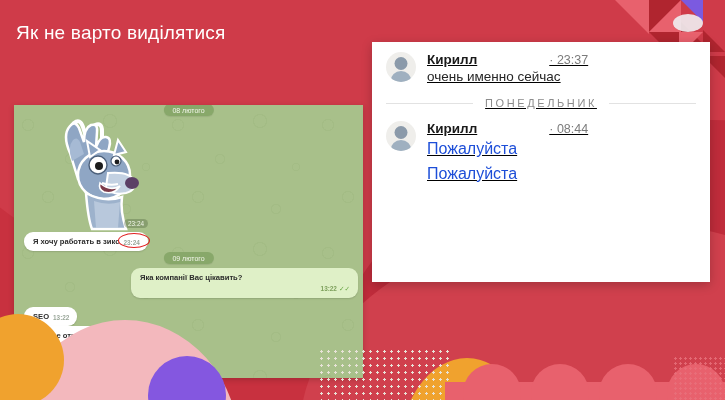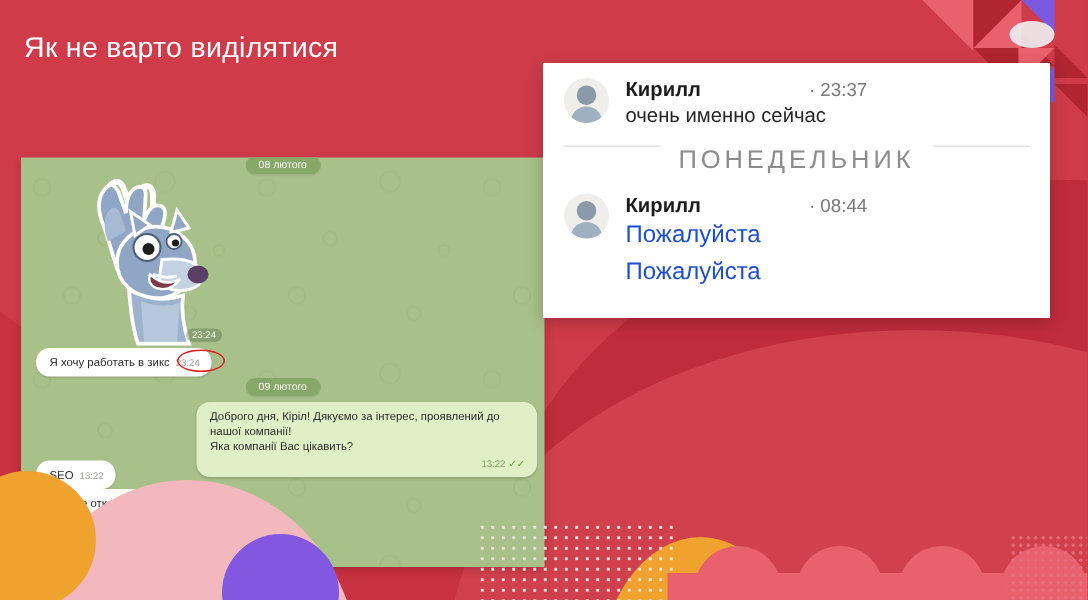--- a/index.html
+++ b/index.html
@@ -75,21 +75,21 @@
     font-size:7px;padding:2.5px 9px;white-space:nowrap;
     box-shadow:0 1px 1px rgba(0,0,0,.08);
   }
 
   .sticker{position:absolute;left:28px;top:8px;width:104px;height:118px;}
 
   .bub{
     position:absolute;background:#ffffff;border-radius:9px;
     padding:5px 8px 5px 9px;font-size:7.6px;color:#2b2b2b;
     box-shadow:0 1px 1.6px rgba(0,0,0,.13);white-space:nowrap;
-    display:flex;align-items:flex-end;gap:4px;
+    display:flex;align-items:flex-end;gap:4px;font-weight:bold;
   }
   .bub.out{
     background:#dff0c7;white-space:normal;display:block;
     border-radius:9px;
   }
   .bub .time{font-size:6.4px;color:#9aa79a;flex:none;}
   .bub.out .time{float:right;margin-top:2px;margin-left:8px;color:#7da05c;}
   .bub.out .txt{line-height:1.32;}
   .check{color:#5fa03a;font-size:6.6px;margin-left:2px;}
 
@@ -97,22 +97,22 @@
     position:absolute;font-size:6.4px;color:#f1f6e8;
     background:rgba(60,80,45,.30);padding:1px 4px;border-radius:6px;
   }
   .circle-mark{
     position:absolute;border:1.6px solid #e02020;border-radius:50%;
     width:30px;height:13px;pointer-events:none;
   }
 
   
   .card{
-    position:absolute;left:362px;top:42px;width:338px;height:170px;
-    background:#ffffff;box-shadow:0 3px 10px rgba(0,0,0,.22);
+    position:absolute;left:372px;top:42px;width:338px;height:240px;
+    background:#ffffff;box-shadow:0 3px 10px rgba(0,0,0,.22);text-decoration:underline;
   }
   .msg-block{display:flex;padding:10px 14px 2px 14px;}
   .avatar{
     width:30px;height:30px;border-radius:50%;background:#efeeeb;
     flex:none;margin-right:11px;position:relative;overflow:hidden;
   }
   .avatar .head{
     position:absolute;left:50%;top:5px;transform:translateX(-50%);
     width:13px;height:13px;border-radius:50%;background:#8b9aaa;
   }
@@ -120,22 +120,22 @@
     position:absolute;left:50%;top:19px;transform:translateX(-50%);
     width:21px;height:16px;border-radius:11px 11px 0 0;background:#9fb0c0;
   }
   .msg-body{flex:1;min-width:0;}
   .msg-head{display:flex;align-items:baseline;}
   .msg-name{font-size:13.5px;font-weight:700;color:#1b1b1b;}
   .msg-time{font-size:12.5px;color:#7b7b7b;margin-left:72px;white-space:nowrap;}
   .msg-text{font-size:13.5px;color:#262626;line-height:1.42;margin-top:2px;}
   .msg-line{font-size:16px;color:#1d4ed8;line-height:1.42;margin-top:2px;}
   .divider{
-    display:flex;margin:9px 14px 0 14px;
-    color:#8c8c8c;font-size:17px;letter-spacing:2.6px;
+    display:flex;align-items:center;margin:9px 14px 0 14px;
+    color:#8c8c8c;font-size:11px;letter-spacing:2.6px;
   }
   .divider:before,.divider:after{
     content:"";flex:1;height:1px;background:#e2e2e2;
   }
   .divider span{padding:0 12px;}
 </style>
 </head>
 <body>
 
 <div class="slide">
@@ -199,21 +199,20 @@
 
       <div class="bub" style="left:10px;top:127px;">
         <span>Я хочу работать в зикс</span>
         <span class="time">23:24</span>
       </div>
       <div class="circle-mark" style="left:104px;top:128px;"></div>
 
       <div class="date-chip" style="top:147px;">09 лютого</div>
 
       <div class="bub out" style="left:117px;top:163px;width:210px;white-space:normal;">
-        <div class="txt">Доброго дня, Кіріл! Дякуємо за інтерес, проявлений до нашої компанії!</div>
         <div class="txt">Яка компанії Вас цікавить?</div>
         <div style="text-align:right;margin-top:1px;">
           <span class="time" style="float:none;">13:22</span><span class="check">✓✓</span>
         </div>
       </div>
 
       <div class="bub" style="left:10px;top:202px;">
         <span>SEO</span>
         <span class="time">13:22</span>
       </div>

